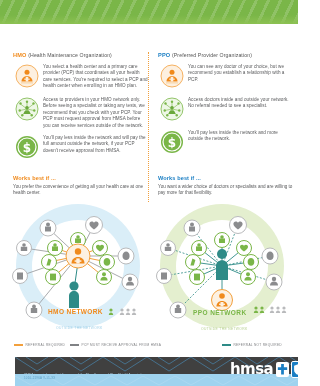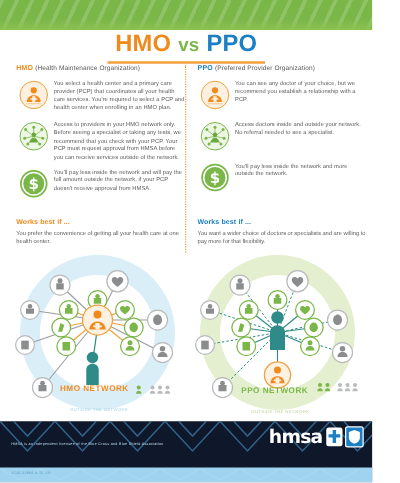--- a/index.html
+++ b/index.html
@@ -67,22 +67,22 @@
   .outlabel{position:absolute;font-size:3.3px;letter-spacing:.35px;color:#9ecfe8;}
 
   
   .legend{position:absolute;left:0;top:340px;width:298px;height:13px;}
   .lgitem{position:absolute;font-size:3.2px;letter-spacing:.3px;color:#808285;
     white-space:nowrap;line-height:6px;}
   .lgline{display:inline-block;width:9px;height:1.6px;vertical-align:middle;
     margin-right:2.5px;position:relative;top:-0.4px;}
 
   
-  .footer{position:absolute;left:0;bottom:0;width:298px;height:49px;
-    background:#0f172a;overflow:hidden;}
+  .footer{position:absolute;left:15px;bottom:0;width:298px;height:29px;
+    background:#404040;overflow:hidden;}
   .footer .fpat{position:absolute;inset:0;opacity:.55;}
   .footer .fband{position:absolute;left:0;bottom:0;width:298px;height:12px;
     background:#9fd3ef;}
   .footer .fband .fpat2{position:absolute;inset:0;opacity:.5;}
   .ftext{position:absolute;left:9px;top:16px;font-size:2.9px;color:#bfe0f4;
     letter-spacing:.25px;white-space:nowrap;}
   .ftext2{position:absolute;left:9px;top:24px;font-size:2.9px;color:#5d9fc4;
     letter-spacing:.25px;white-space:nowrap;}
   .hmsa{position:absolute;right:7px;top:4px;display:flex;align-items:center;gap:3px;}
   .hmsa .word{font-size:15px;font-weight:bold;color:#fff;line-height:15px;
@@ -95,23 +95,20 @@
 </head>
 <body>
 
 <div class="page">
 
   <div class="topband">
     <div class="stripes"></div>
     <div class="fadebot"></div>
   </div>
 
-  <div class="titlewrap">
-    <span class="title"><span class="t-hmo">HMO</span><span>&nbsp;</span><span class="t-vs">vs</span><span>&nbsp;</span><span class="t-ppo">PPO</span></span>
-  </div>
 
   <div class="cols">
     <div class="divider"></div>
 
     <div class="col col-l">
       <div class="colhead l">
         <b>HMO</b>
         <span>(Health Maintenance Organization)</span>
       </div>
 

